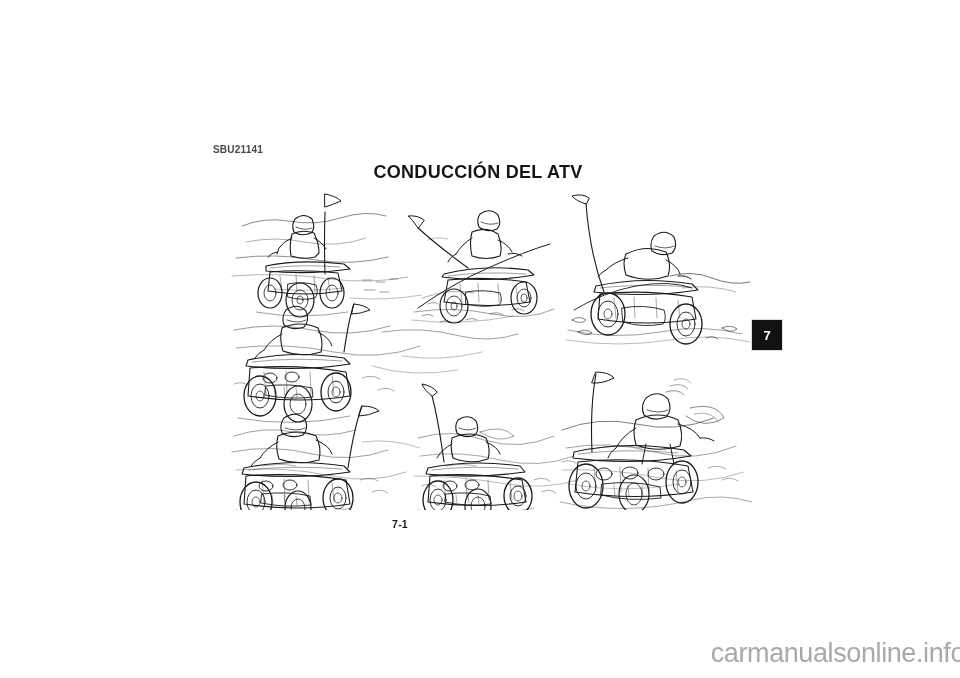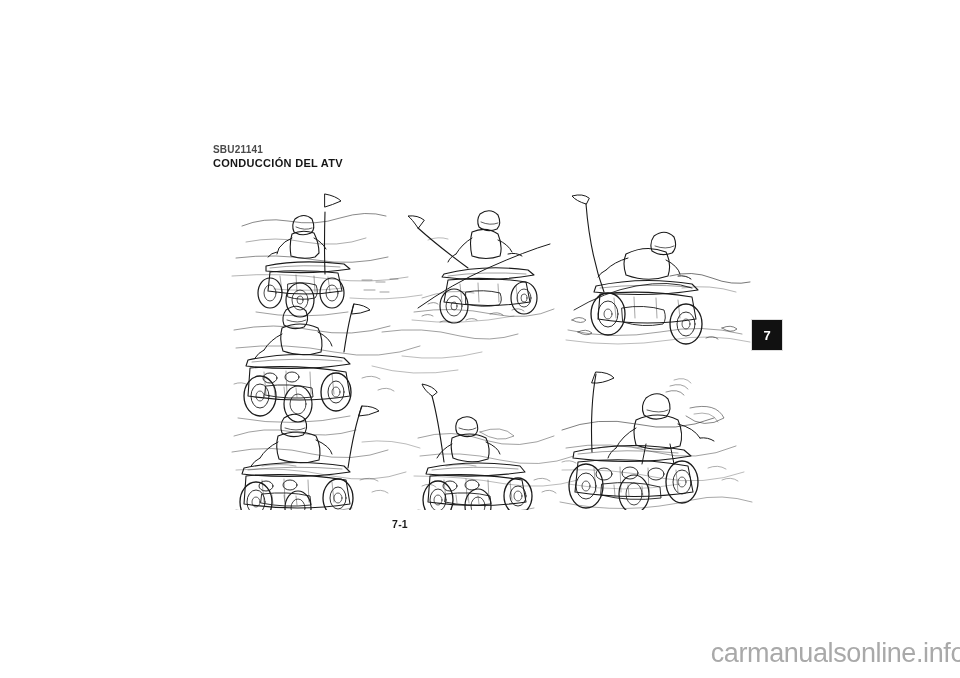--- a/index.html
+++ b/index.html
@@ -36,22 +36,22 @@
     color: #4a4a4a;
     white-space: nowrap;
   }
 
   
   #chapter-title {
     position: absolute;
     left: 213px;
     top: 150px;
     width: 530px;
-    text-align: left;
-    font-size: 11px;
+    text-align: center;
+    font-size: 18px;
     font-weight: bold;
     letter-spacing: 0.3px;
     color: #151515;
     white-space: nowrap;
   }
 
   
   #illustration-collage {
     position: absolute;
     left: 222px;

